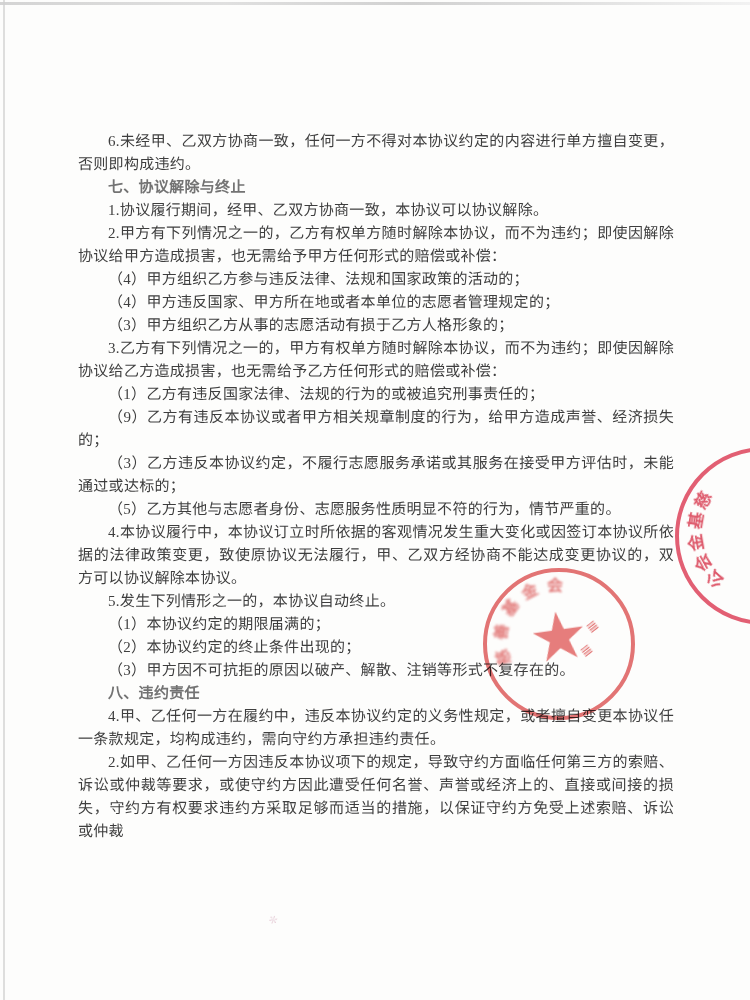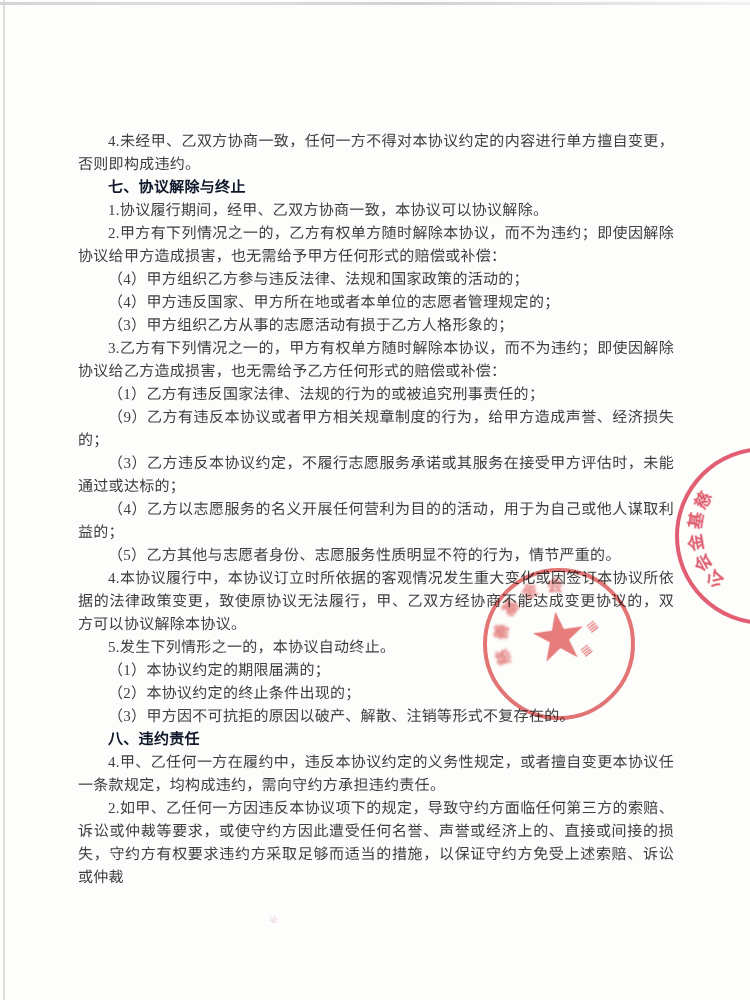--- a/index.html
+++ b/index.html
@@ -13,21 +13,21 @@
     background:linear-gradient(90deg,#cacaca 0%,#d8d8d8 30%,#c6c6c6 55%,#dcdcdc 80%,#efefef 100%);
     opacity:.8;}
   .edge-left{position:absolute;left:3px;top:0;width:2px;height:1000px;background:#d0d0d0;opacity:.7;}
   
   .doc{
     position:absolute;left:78px;top:130px;width:596px;
     color:#3e3e3e;font-size:15px;line-height:23px;letter-spacing:.3px;
     text-align:justify;
   }
   .doc p{margin:0;text-indent:2em;}
-  .doc p.heading{font-weight:bold;color:#0f172a;}
+  .doc p.heading{font-weight:bold;color:#737373;}
   
   .stamp-main{
     position:absolute;left:483px;top:568px;width:144px;height:144px;
     border:4px solid rgba(221,78,78,.78);border-radius:50%;
     mix-blend-mode:multiply;filter:blur(.3px);z-index:5;
   }
   .stamp-star{
     position:absolute;left:50%;top:46%;transform:translate(-50%,-50%) rotate(-8deg);
     font-size:54px;color:rgba(226,90,88,.78);line-height:1;filter:blur(.4px);
   }
@@ -49,32 +49,31 @@
     color:rgba(203,147,172,.5);transform:rotate(20deg);filter:blur(.4px);z-index:4;
   }
 </style>
 </head>
 <body>
 
 <div class="edge-top"></div>
 <div class="edge-left"></div>
 
 <div class="doc">
-    <p class="">4.未经甲、乙双方协商一致，任何一方不得对本协议约定的内容进行单方擅自变更，否则即构成违约。</p>
+    <p class="">6.未经甲、乙双方协商一致，任何一方不得对本协议约定的内容进行单方擅自变更，否则即构成违约。</p>
     <p class="heading">七、协议解除与终止</p>
     <p class="">1.协议履行期间，经甲、乙双方协商一致，本协议可以协议解除。</p>
     <p class="">2.甲方有下列情况之一的，乙方有权单方随时解除本协议，而不为违约；即使因解除协议给甲方造成损害，也无需给予甲方任何形式的赔偿或补偿：</p>
     <p class="">（4）甲方组织乙方参与违反法律、法规和国家政策的活动的；</p>
     <p class="">（4）甲方违反国家、甲方所在地或者本单位的志愿者管理规定的；</p>
     <p class="">（3）甲方组织乙方从事的志愿活动有损于乙方人格形象的；</p>
     <p class="">3.乙方有下列情况之一的，甲方有权单方随时解除本协议，而不为违约；即使因解除协议给乙方造成损害，也无需给予乙方任何形式的赔偿或补偿：</p>
     <p class="">（1）乙方有违反国家法律、法规的行为的或被追究刑事责任的；</p>
     <p class="">（9）乙方有违反本协议或者甲方相关规章制度的行为，给甲方造成声誉、经济损失的；</p>
     <p class="">（3）乙方违反本协议约定，不履行志愿服务承诺或其服务在接受甲方评估时，未能通过或达标的；</p>
-    <p class="">（4）乙方以志愿服务的名义开展任何营利为目的的活动，用于为自己或他人谋取利益的；</p>
     <p class="">（5）乙方其他与志愿者身份、志愿服务性质明显不符的行为，情节严重的。</p>
     <p class="">4.本协议履行中，本协议订立时所依据的客观情况发生重大变化或因签订本协议所依据的法律政策变更，致使原协议无法履行，甲、乙双方经协商不能达成变更协议的，双方可以协议解除本协议。</p>
     <p class="">5.发生下列情形之一的，本协议自动终止。</p>
     <p class="">（1）本协议约定的期限届满的；</p>
     <p class="">（2）本协议约定的终止条件出现的；</p>
     <p class="">（3）甲方因不可抗拒的原因以破产、解散、注销等形式不复存在的。</p>
     <p class="heading">八、违约责任</p>
     <p class="">4.甲、乙任何一方在履约中，违反本协议约定的义务性规定，或者擅自变更本协议任一条款规定，均构成违约，需向守约方承担违约责任。</p>
     <p class="">2.如甲、乙任何一方因违反本协议项下的规定，导致守约方面临任何第三方的索赔、诉讼或仲裁等要求，或使守约方因此遭受任何名誉、声誉或经济上的、直接或间接的损失，守约方有权要求违约方采取足够而适当的措施，以保证守约方免受上述索赔、诉讼或仲裁</p>
   </div>

